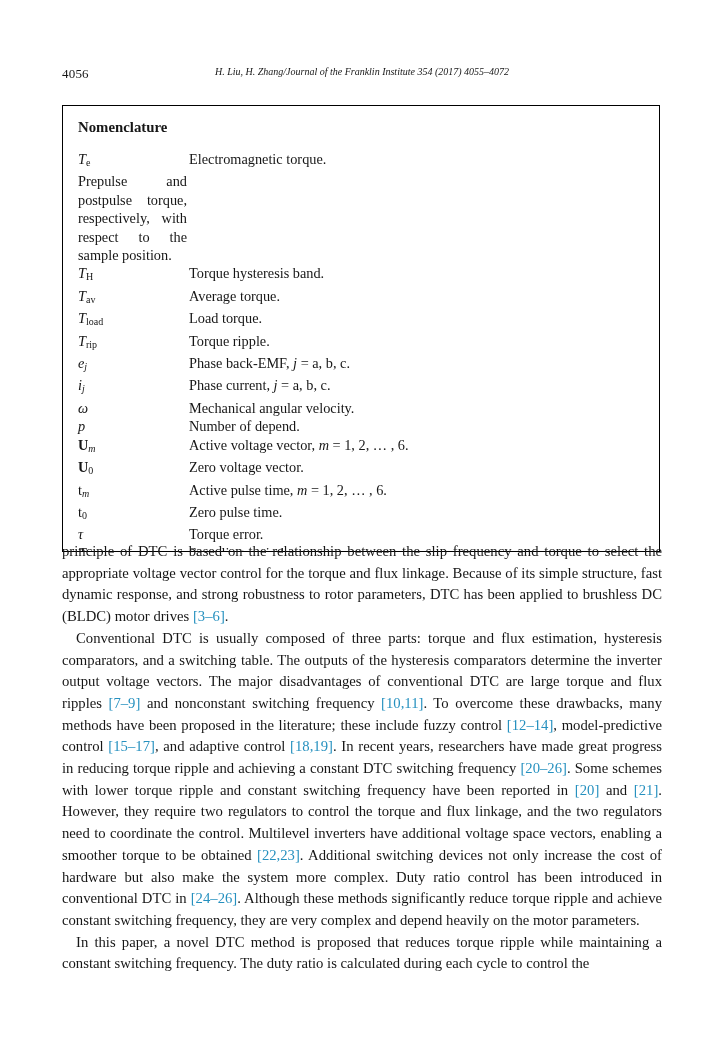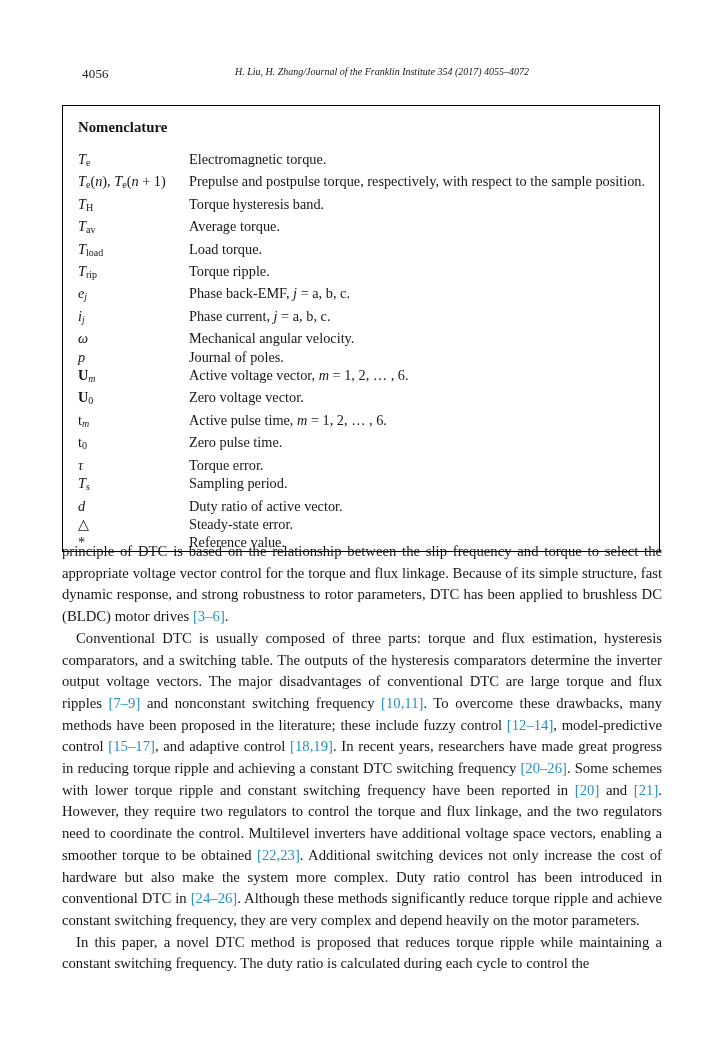--- a/index.html
+++ b/index.html
@@ -9,21 +9,20 @@
     font-family: "Liberation Serif", serif;
     color: #161616;
     -webkit-font-smoothing: antialiased;
   }
   .page { position: relative; width: 727px; height: 1058px; overflow: hidden; }
 
   
   .running-header {
     position: absolute; top: 66px; left: 62px; width: 600px; height: 18px;
     font-size: 13px;
-    margin-left: 20px;
   }
   .page-num { position: absolute; left: 0; top: 0; font-style: normal; letter-spacing: .2px; }
   .running-head { display: block; text-align: center; font-style: italic; font-size: 10px; }
 
   
   .nomenclature-box {
     position: absolute; top: 105px; left: 62px;
     width: 598px; height: 447px;
     border: 1.4px solid #000;
     box-sizing: border-box;
@@ -68,21 +67,20 @@
   </div>
 
   <section class="nomenclature-box">
     <h2 class="nom-title">Nomenclature</h2>
     <div class="nom-list" id="nom-list">
         <div class="nom-row">
           <span class="nom-sym"><span class="st-i">T</span><span class="st-s">e</span></span>
           <span class="nom-def">Electromagnetic torque.</span>
         </div>
         <div class="nom-row">
-          <span class="nom-sym"><span class="st-i">T</span><span class="st-s">e</span>(<span class="st-i">n</span>), <span class="st-i">T</span><span class="st-s">e</span>(<span class="st-i">n</span> + 1)</span>
           <span class="nom-def">Prepulse and postpulse torque, respectively, with respect to the sample position.</span>
         </div>
         <div class="nom-row">
           <span class="nom-sym"><span class="st-i">T</span><span class="st-s">H</span></span>
           <span class="nom-def">Torque hysteresis band.</span>
         </div>
         <div class="nom-row">
           <span class="nom-sym"><span class="st-i">T</span><span class="st-s">av</span></span>
           <span class="nom-def">Average torque.</span>
         </div>
@@ -101,21 +99,21 @@
         <div class="nom-row">
           <span class="nom-sym"><span class="st-i">i</span><span class="st-si">j</span></span>
           <span class="nom-def">Phase current, <span class="st-i">j</span> = a, b, c.</span>
         </div>
         <div class="nom-row">
           <span class="nom-sym"><span class="st-i">ω</span></span>
           <span class="nom-def">Mechanical angular velocity.</span>
         </div>
         <div class="nom-row">
           <span class="nom-sym"><span class="st-i">p</span></span>
-          <span class="nom-def">Journal of poles.</span>
+          <span class="nom-def">Number of depend.</span>
         </div>
         <div class="nom-row">
           <span class="nom-sym"><span class="st-b">U</span><span class="st-si">m</span></span>
           <span class="nom-def">Active voltage vector, <span class="st-i">m</span> = 1, 2, … , 6.</span>
         </div>
         <div class="nom-row">
           <span class="nom-sym"><span class="st-b">U</span><span class="st-s">0</span></span>
           <span class="nom-def">Zero voltage vector.</span>
         </div>
         <div class="nom-row">

